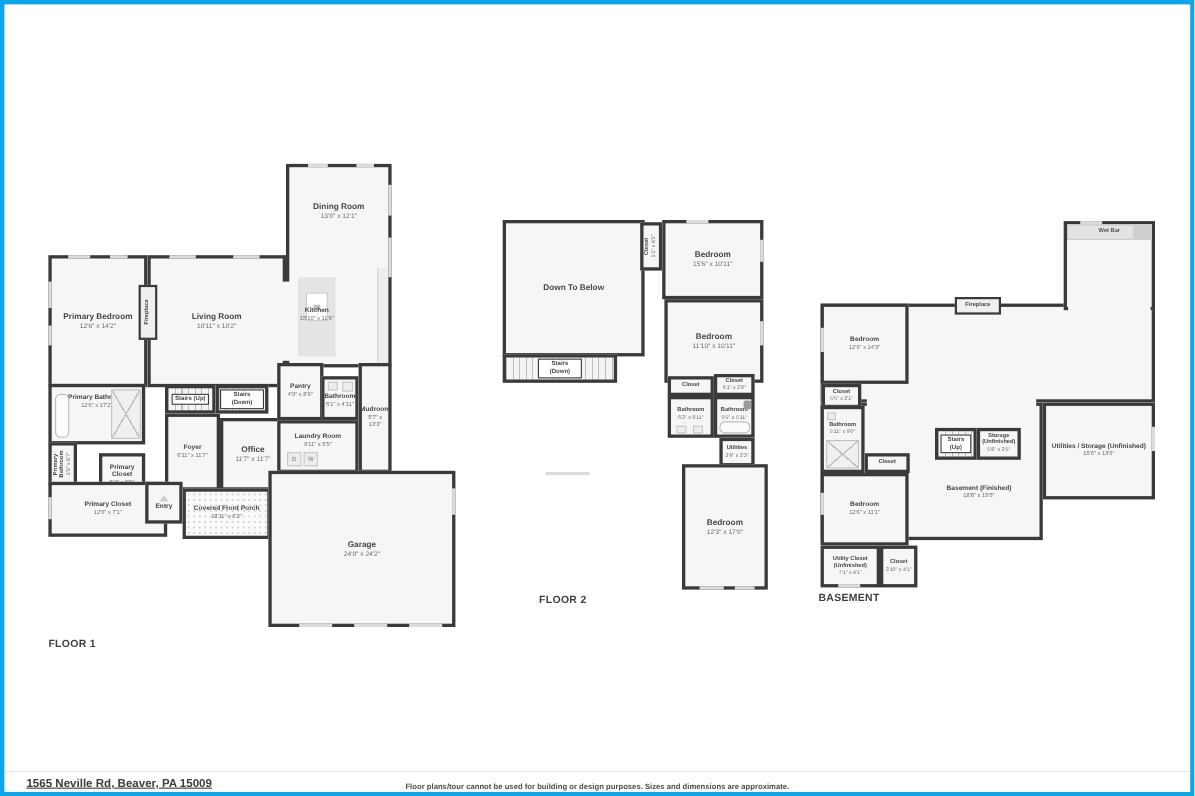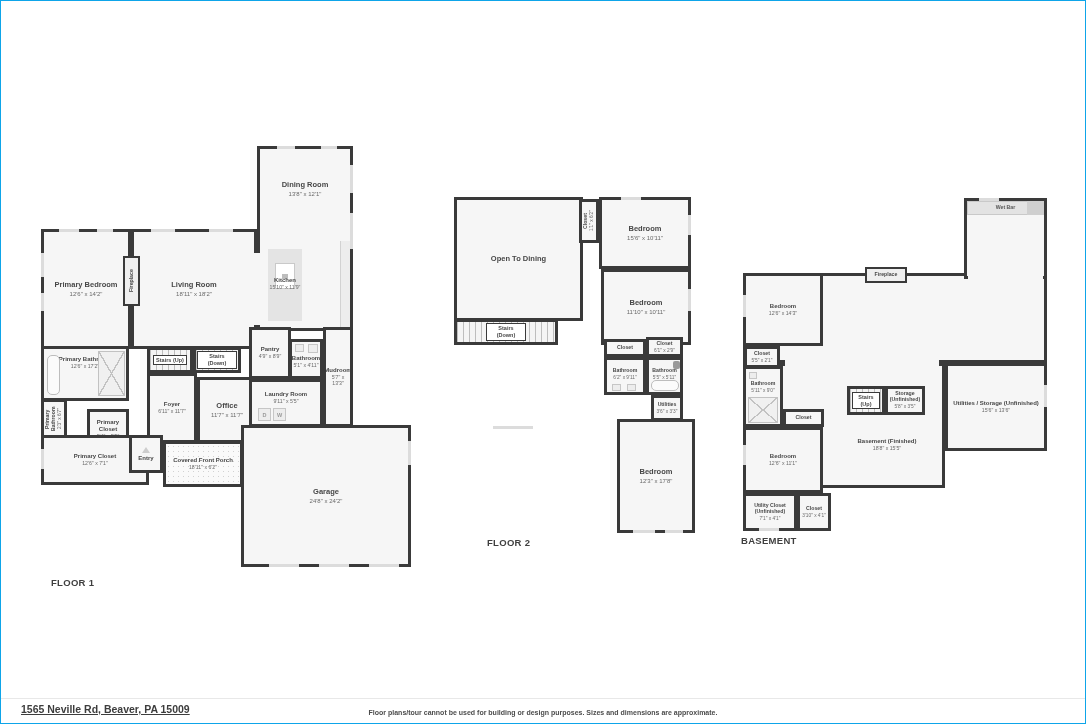--- a/index.html
+++ b/index.html
@@ -1,16 +1,16 @@
 <!DOCTYPE html>
 <html><head>
 <meta charset="utf-8">
 <style>
   html,body{margin:0;padding:0;background:#fff;}
-  .page{position:relative;width:1086px;height:724px;background:#ffffff;font-family:"Liberation Sans",sans-serif;overflow:hidden;border:1px solid #0ea5e9;box-sizing:border-box;}
+  .page{position:relative;width:1086px;height:724px;background:#ffffff;font-family:"Liberation Sans",sans-serif;overflow:hidden;border:4px solid #0ea5e9;box-sizing:border-box;}
   .plan{position:absolute;}
   .room{position:absolute;box-sizing:border-box;background:#f6f6f6;border:3px solid #3a3a3a;display:flex;flex-direction:column;align-items:center;justify-content:center;text-align:center;color:#4a4a4a;overflow:hidden;}
   .nb{border:none;background:none;overflow:visible;}
   .rname{font-size:7.5px;font-weight:bold;line-height:1.15;color:#474747;}
   .rdims{font-size:6px;color:#6a6a6a;margin-top:1px;line-height:1.1;}
   .sm .rname{font-size:6px;}
   .sm .rdims{font-size:5.2px;}
   .xs .rname{font-size:5.2px;}
   .xs .rdims{font-size:4.8px;}
   .vert{writing-mode:vertical-rl;transform:rotate(180deg);}
@@ -156,27 +156,27 @@
     <div class="w" style="left:112px;top:88px;width:24px;height:3px;"></div>
     <div class="w" style="left:170px;top:88px;width:24px;height:3px;"></div>
     <div class="w" style="left:2px;top:112px;width:3px;height:24px;"></div>
     <div class="w" style="left:2px;top:152px;width:3px;height:18px;"></div>
     <div class="w" style="left:2px;top:308px;width:3px;height:20px;"></div>
     <div class="w" style="left:230px;top:423px;width:30px;height:3px;"></div>
     <div class="w" style="left:280px;top:423px;width:30px;height:3px;"></div>
     <div class="w" style="left:330px;top:423px;width:30px;height:3px;"></div>
     <div class="w" style="left:369px;top:300px;width:3px;height:24px;"></div>
 
-    <div class="floorlbl" style="left:12px;top:436px;text-align:right;">FLOOR 1</div>
+    <div class="floorlbl" style="left:2px;top:436px;text-align:right;">FLOOR 1</div>
   </div>
 
   <div class="plan" style="left:450px;top:192px;width:250px;height:358px;">
 
     <div class="room" style="left:3px;top:4px;width:129px;height:124px;">
-      <span class="rname">Open To Dining</span>
+      <span class="rname">Down To Below</span>
     </div>
 
     <div class="room" style="left:148px;top:4px;width:92px;height:72px;">
       <span class="rname">Bedroom</span>
       <span class="rdims">15'6" x 10'11"</span>
     </div>
 
     <div class="room vert xs" style="left:128px;top:6px;width:20px;height:44px;">
       <span class="rname">Closet</span>
       <span class="rdims">1'1" x 6'2"</span>

